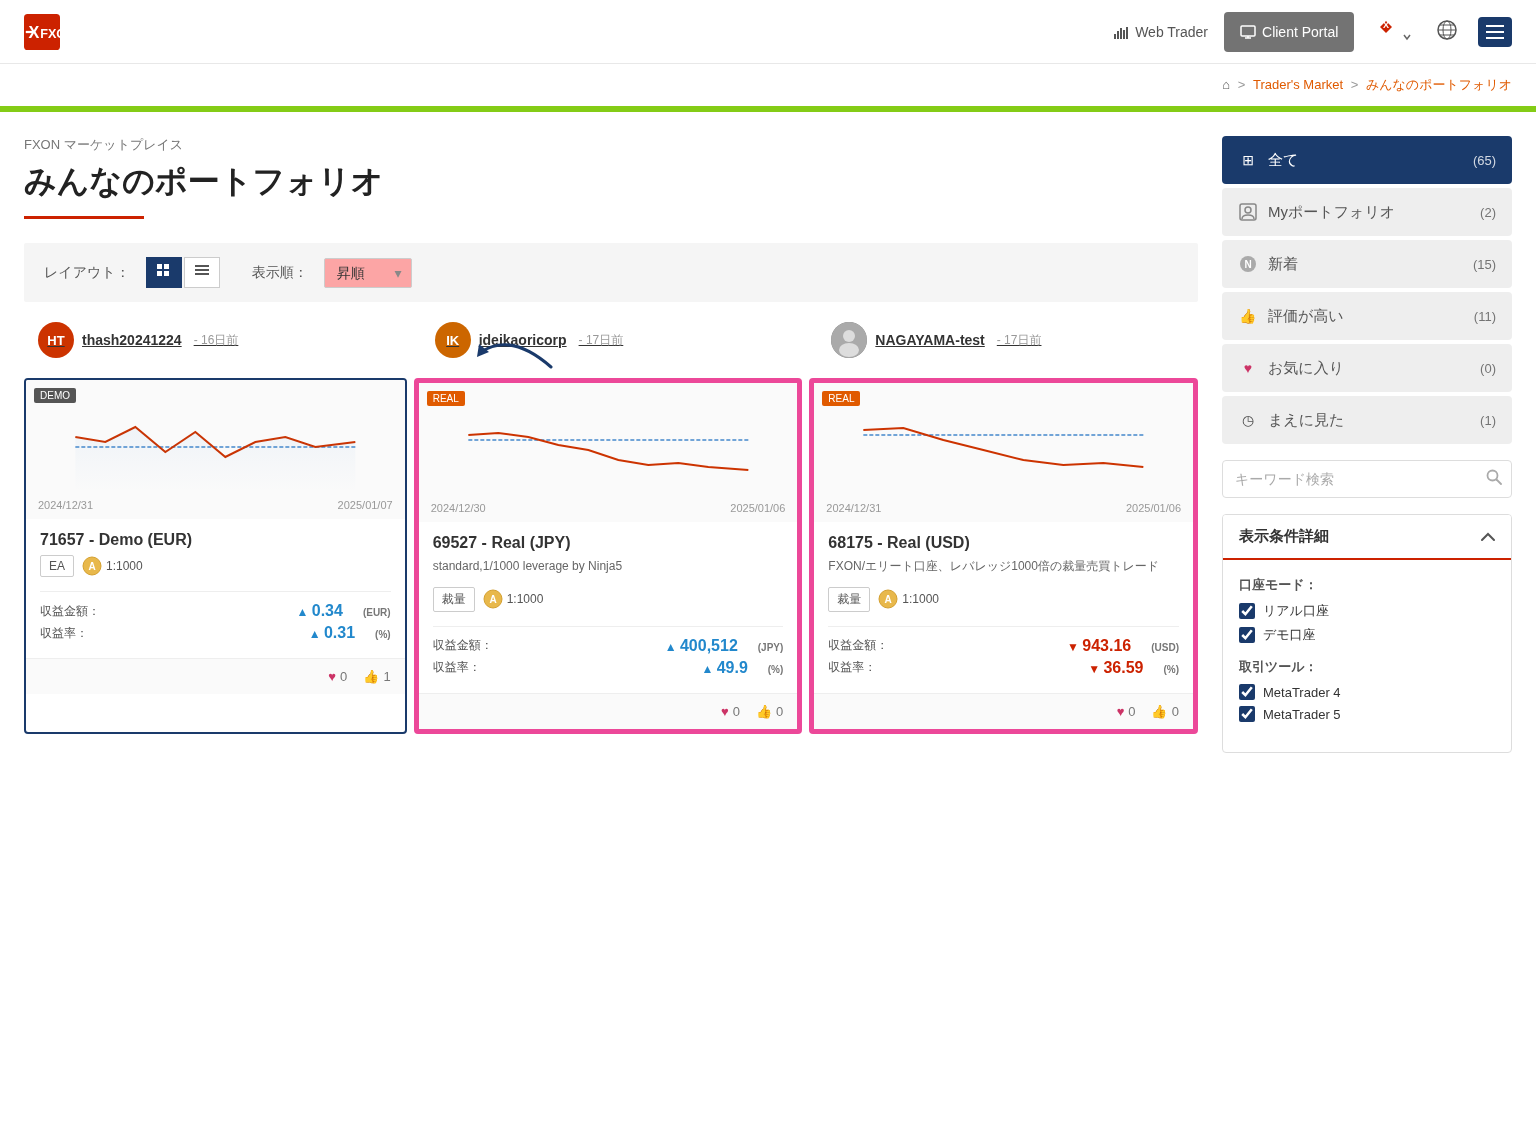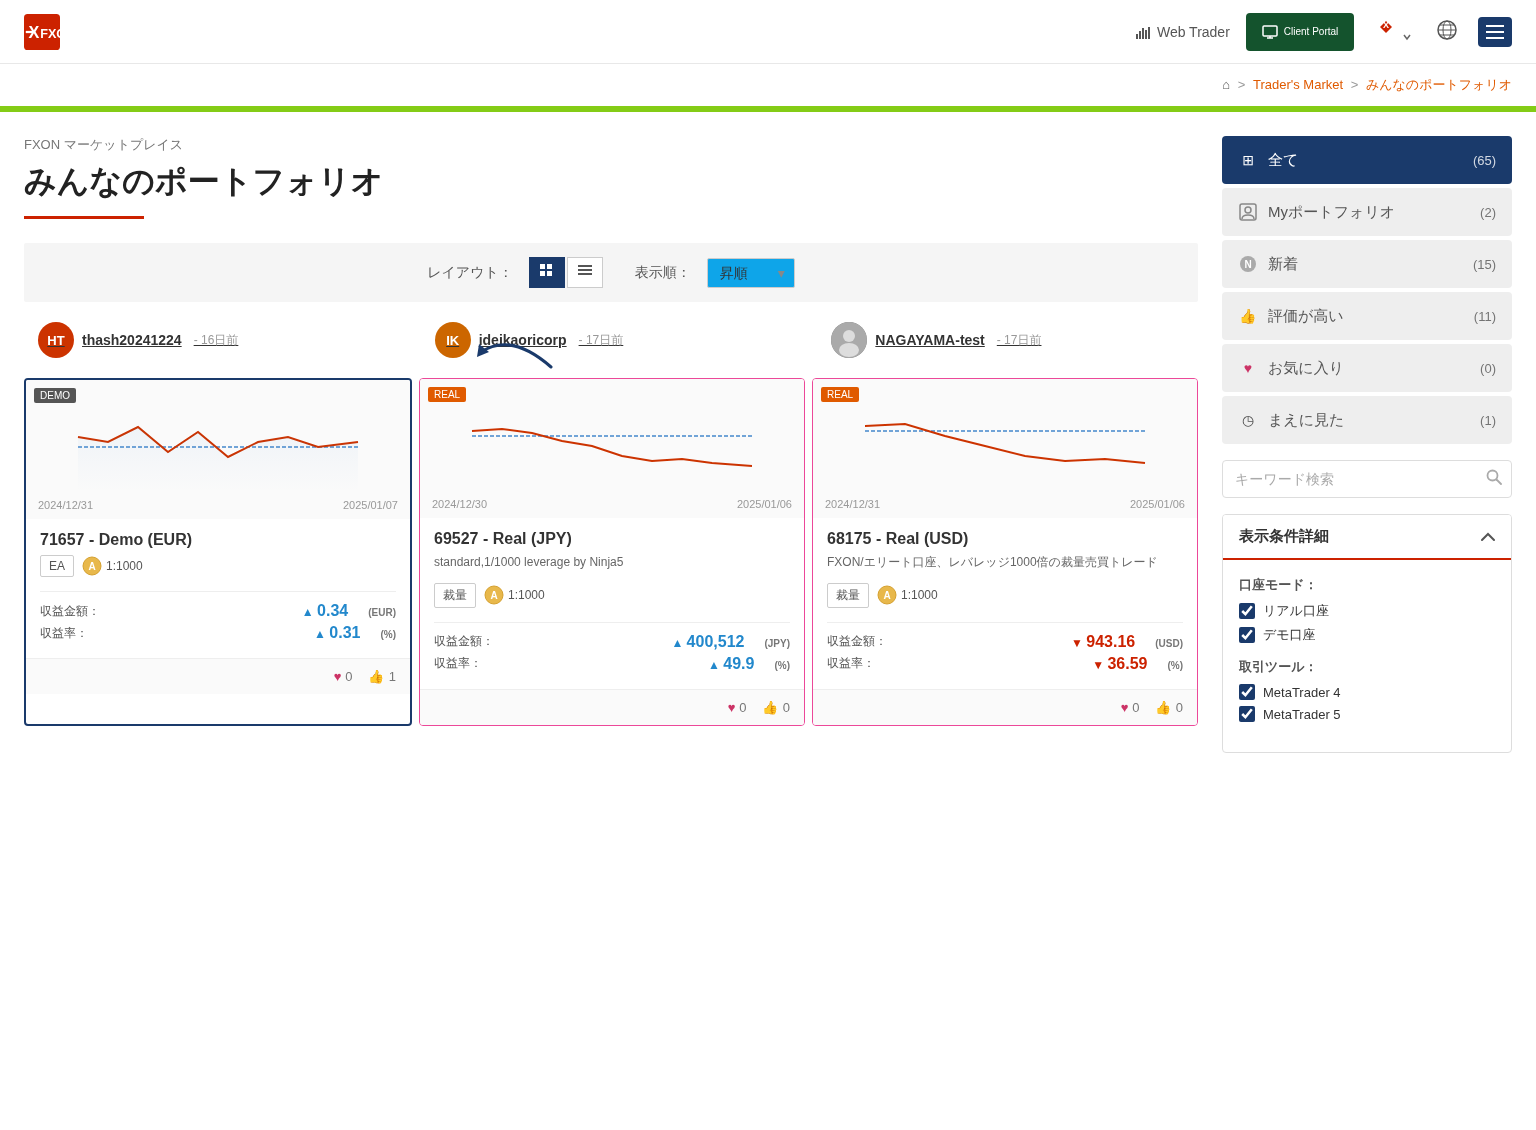--- a/index.html
+++ b/index.html
@@ -32,26 +32,26 @@
     .nav-link {
       display: flex;
       align-items: center;
       gap: 6px;
       color: #555;
       font-size: 14px;
       cursor: pointer;
       text-decoration: none;
     }
     .client-portal-btn {
-      background: #14532d;
+      background: #737373;
       color: #fff;
       border: none;
       padding: 12px 16px;
       border-radius: 4px;
-      font-size: 10px;
+      font-size: 14px;
       cursor: pointer;
       display: flex;
       align-items: center;
       gap: 6px;
     }
     .icon-btn {
       background: none;
       border: none;
       cursor: pointer;
       padding: 4px;
@@ -112,41 +112,40 @@
 
     
     .toolbar {
       background: #f5f5f5;
       padding: 14px 20px;
       display: flex;
       align-items: center;
       gap: 16px;
       margin-bottom: 20px;
       border-radius: 2px;
-      justify-content: center;
     }
     .toolbar-label { color: #555; }
     .layout-btns { display: flex; gap: 2px; }
     .layout-btn {
       background: #fff;
       border: 1px solid #ccc;
       padding: 6px 10px;
       cursor: pointer;
       color: #555;
     }
     .layout-btn.active {
       background: #1a3a6b;
       color: #fff;
       border-color: #1a3a6b;
     }
     .sort-label { color: #555; margin-left: 16px; }
     .sort-select {
       border: 1px solid #ccc;
       padding: 6px 32px 6px 12px;
-      background: #0ea5e9;
+      background: #fca5a5;
       cursor: pointer;
       appearance: none;
       -webkit-appearance: none;
       font-size: 14px;
       color: #333;
       border-radius: 2px;
       position: relative;
     }
     .sort-wrapper {
       position: relative;
@@ -162,21 +161,21 @@
     }
 
     
     .cards-grid {
       display: flex;
       gap: 7px;
     }
 
     .portfolio-card {
       flex: 1;
-      border: 1px solid #ec4899;
+      border: 5px solid #ec4899;
       border-radius: 4px;
       overflow: hidden;
       position: relative;
       background: #fff;
     }
     .portfolio-card.selected {
       border: 2px solid #1a3a6b;
     }
 
     .card-user-row {

